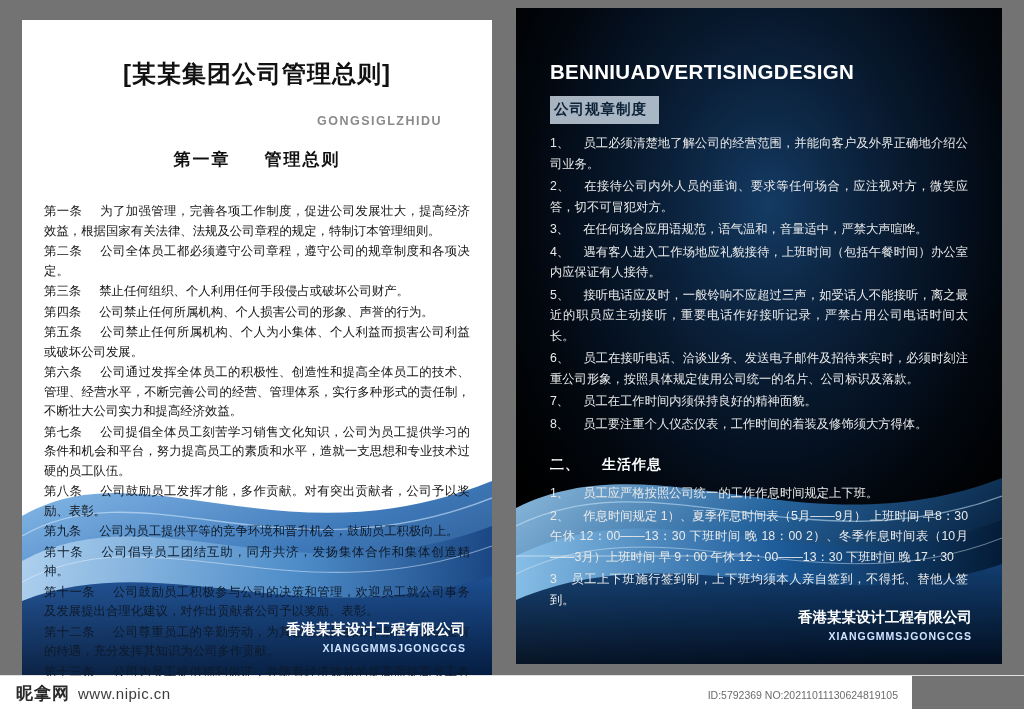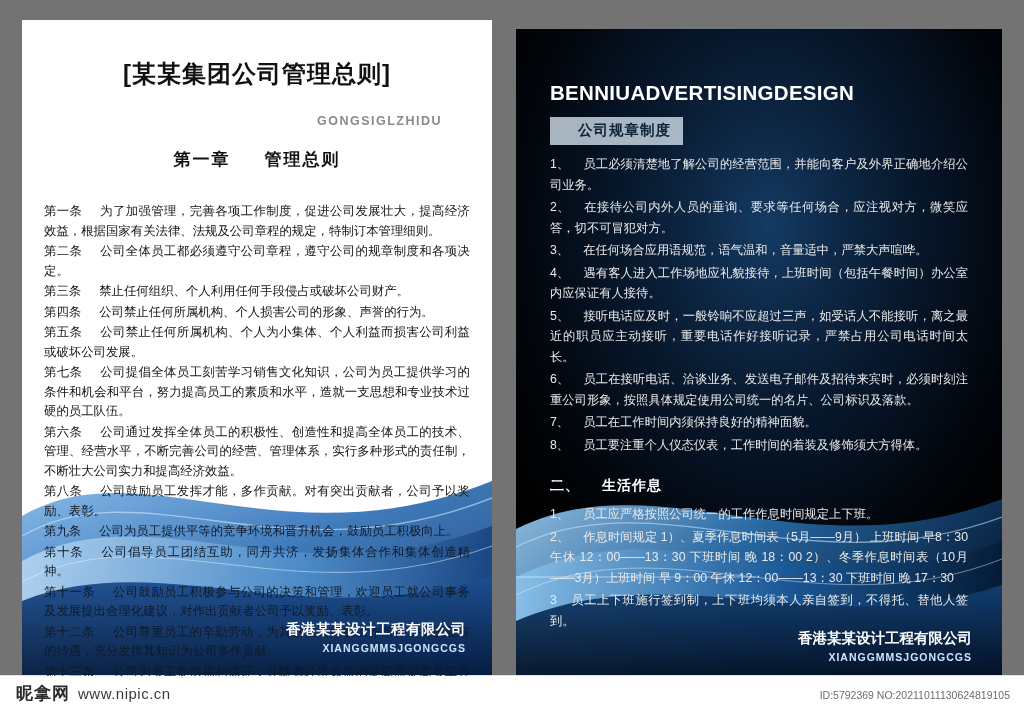--- a/index.html
+++ b/index.html
@@ -104,21 +104,21 @@
     font-size: 10.5px;
     font-weight: bold;
     letter-spacing: 1px;
     margin-top: 3px;
   }
 
   
   .poster-right {
     position: absolute;
     left: 516px;
-    top: 29px;
+    top: 8px;
     width: 486px;
     height: 656px;
     background: #000000;
     overflow: hidden;
   }
   .right-glow {
     position: absolute;
     left: 0;
     top: 0;
     width: 486px;
@@ -136,21 +136,21 @@
     letter-spacing: 0.3px;
     margin-top: 52px;
   }
   .right-tagbox {
     display: inline-block;
     margin-top: 12px;
     background: rgba(210,222,235,0.80);
     color: #0c2237;
     font-size: 14.5px;
     font-weight: bold;
-    padding: 4px 12px 5px 28px;
+    padding: 4px 12px 5px 4px;
     letter-spacing: 1px;
   }
   .right-h2 {
     color: #ffffff;
     font-size: 14px;
     font-weight: bold;
     margin-top: 20px;
     letter-spacing: 1px;
   }
   .right-h2 .gap { display:inline-block; width: 22px; }
@@ -182,21 +182,21 @@
     font-weight: bold;
     letter-spacing: 1px;
     margin-top: 3px;
   }
 
   
   .bottom-bar {
     position: absolute;
     left: 0;
     bottom: 0;
-    width: 1024px;
+    width: 912px;
     height: 33px;
     background: #ffffff;
   }
   .watermark {
     position: absolute;
     left: 16px;
     bottom: 4px;
     display: flex;
     align-items: center;
     gap: 8px;
@@ -267,22 +267,22 @@
       <div class="left-chapter">
         <span>第一章</span><span class="gap"></span><span>管理总则</span>
       </div>
 
       <div class="left-body">
         <p><span class="lbl">第一条</span><span>为了加强管理，完善各项工作制度，促进公司发展壮大，提高经济效益，根据国家有关法律、法规及公司章程的规定，特制订本管理细则。</span></p>
         <p><span class="lbl">第二条</span><span>公司全体员工都必须遵守公司章程，遵守公司的规章制度和各项决定。</span></p>
         <p><span class="lbl">第三条</span><span>禁止任何组织、个人利用任何手段侵占或破坏公司财产。</span></p>
         <p><span class="lbl">第四条</span><span>公司禁止任何所属机构、个人损害公司的形象、声誉的行为。</span></p>
         <p><span class="lbl">第五条</span><span>公司禁止任何所属机构、个人为小集体、个人利益而损害公司利益或破坏公司发展。</span></p>
+        <p><span class="lbl">第六条</span><span>公司通过发挥全体员工的积极性、创造性和提高全体员工的技术、管理、经营水平，不断完善公司的经营、管理体系，实行多种形式的责任制，不断壮大公司实力和提高经济效益。</span></p>
         <p><span class="lbl">第七条</span><span>公司提倡全体员工刻苦学习销售文化知识，公司为员工提供学习的条件和机会和平台，努力提高员工的素质和水平，造就一支思想和专业技术过硬的员工队伍。</span></p>
-        <p><span class="lbl">第六条</span><span>公司通过发挥全体员工的积极性、创造性和提高全体员工的技术、管理、经营水平，不断完善公司的经营、管理体系，实行多种形式的责任制，不断壮大公司实力和提高经济效益。</span></p>
         <p><span class="lbl">第八条</span><span>公司鼓励员工发挥才能，多作贡献。对有突出贡献者，公司予以奖励、表彰。</span></p>
         <p class="on-wave"><span class="lbl">第九条</span><span>公司为员工提供平等的竞争环境和晋升机会，鼓励员工积极向上。</span></p>
         <p class="on-wave"><span class="lbl">第十条</span><span>公司倡导员工团结互助，同舟共济，发扬集体合作和集体创造精神。</span></p>
         <p class="on-wave"><span class="lbl">第十一条</span><span>公司鼓励员工积极参与公司的决策和管理，欢迎员工就公司事务及发展提出合理化建议，对作出贡献者公司予以奖励、表彰。</span></p>
         <p class="on-wave"><span class="lbl">第十二条</span><span>公司尊重员工的辛勤劳动，为其创造良好的工作条件，提供应有的待遇，充分发挥其知识为公司多作贡献。</span></p>
         <p class="on-wave"><span class="lbl">第十三条</span><span>公司为员工提供福利保证，并随着经济效益的提高而提高员工各方面的待遇。</span></p>
       </div>
     </div>
 
     <div class="left-footer">

